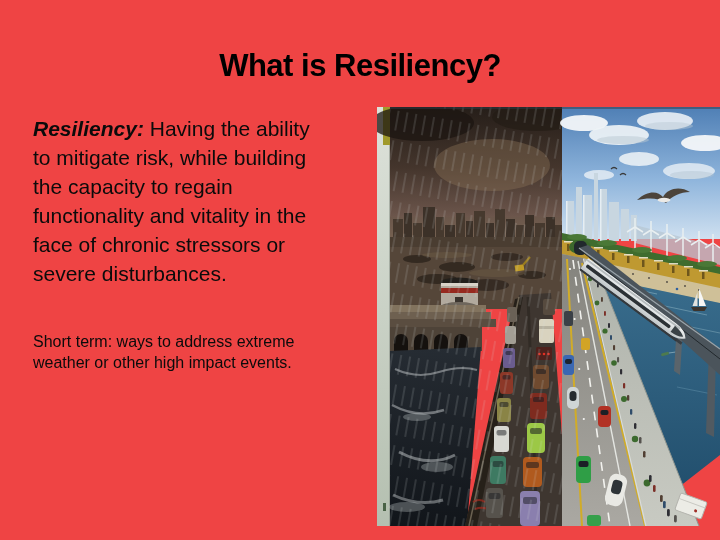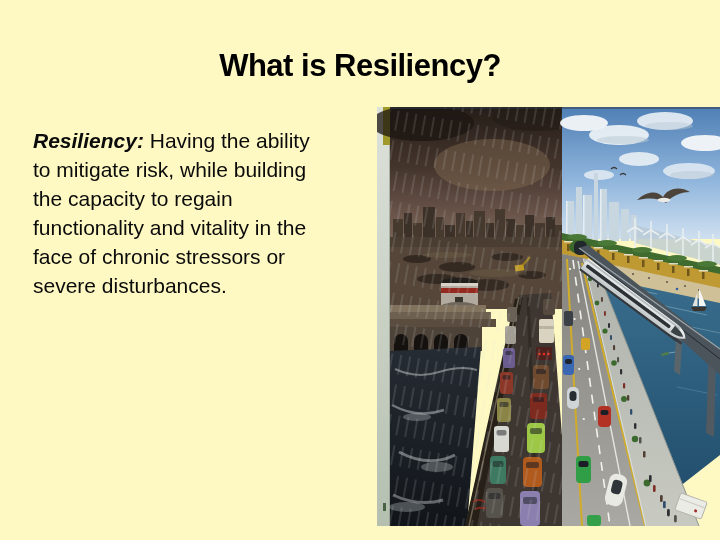--- a/index.html
+++ b/index.html
@@ -1,20 +1,20 @@
 <!DOCTYPE html>
 <html><head>
 <meta charset="utf-8">
 <style>
   html,body{margin:0;padding:0;}
   body{width:720px;height:540px;background:#ffffff;font-family:"Liberation Sans",sans-serif;position:relative;overflow:hidden;}
-  .slide{position:absolute;inset:0;background:#fef9c3;}
+  .slide{position:absolute;inset:0;background:#ef4444;}
   .title{position:absolute;top:47px;left:0;width:720px;margin:0;text-align:center;
          font-size:31px;line-height:38px;font-weight:bold;color:#000;letter-spacing:-0.5px;}
-  .def{position:absolute;left:33px;top:126px;width:362px;margin:0;font-size:21px;line-height:29px;
+  .def{position:absolute;left:33px;top:114px;width:362px;margin:0;font-size:21px;line-height:29px;
        color:#0b0b0b;white-space:pre-line;}
   .def .term{font-weight:bold;font-style:italic;}
   .small{position:absolute;left:33px;width:348px;margin:0;font-size:16px;line-height:20.5px;
          color:#0b0b0b;white-space:pre-line;}
   .short{top:332px;}
   .long{top:395px;}
   .image-wrap{position:absolute;left:377px;top:107px;width:343px;height:419px;}
   .image-wrap svg{display:block;}
 </style>
 </head>
@@ -24,20 +24,22 @@
 
   <h1 class="title">What is Resiliency?</h1>
 
   <p class="def"><span class="term">Resiliency:</span><span> Having the ability
 to mitigate risk, while building
 the capacity to regain
 functionality and vitality in the
 face of chronic stressors or
 severe disturbances.</span></p>
 
+  <p class="small short">Short term: ways to address extreme
+weather or other high impact events.</p>
 
 
   <div class="image-wrap">
   <svg width="343" height="419" viewBox="0 0 343 419" xmlns="http://www.w3.org/2000/svg">
     <defs>
       <linearGradient id="edgeGrad" x1="0" y1="0" x2="0" y2="1">
         <stop offset="0" stop-color="#dde2da"></stop>
             <stop offset="0.5" stop-color="#c9d1c5"></stop>
             <stop offset="1" stop-color="#b4bfb0"></stop>
       </linearGradient>

